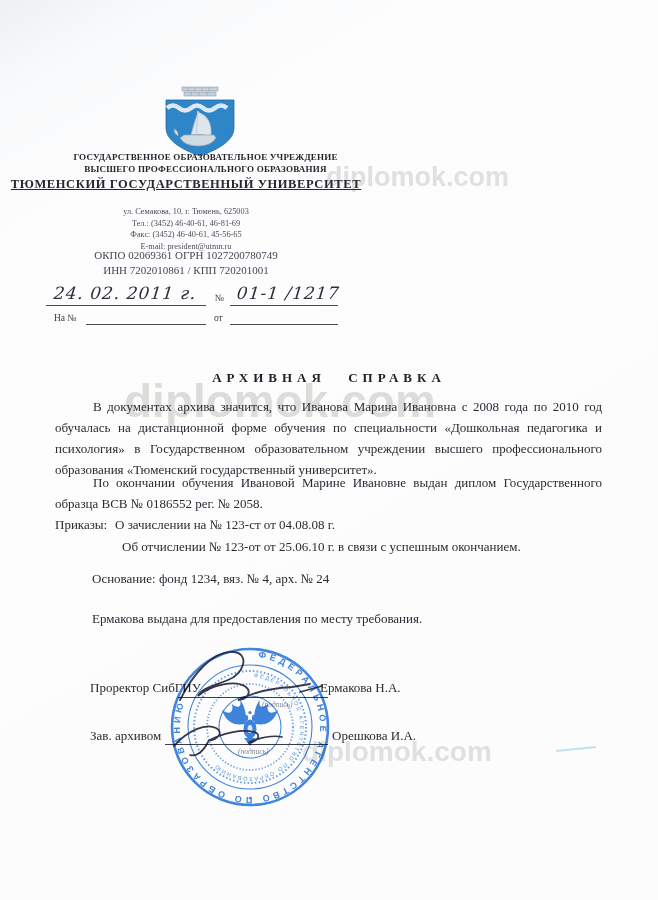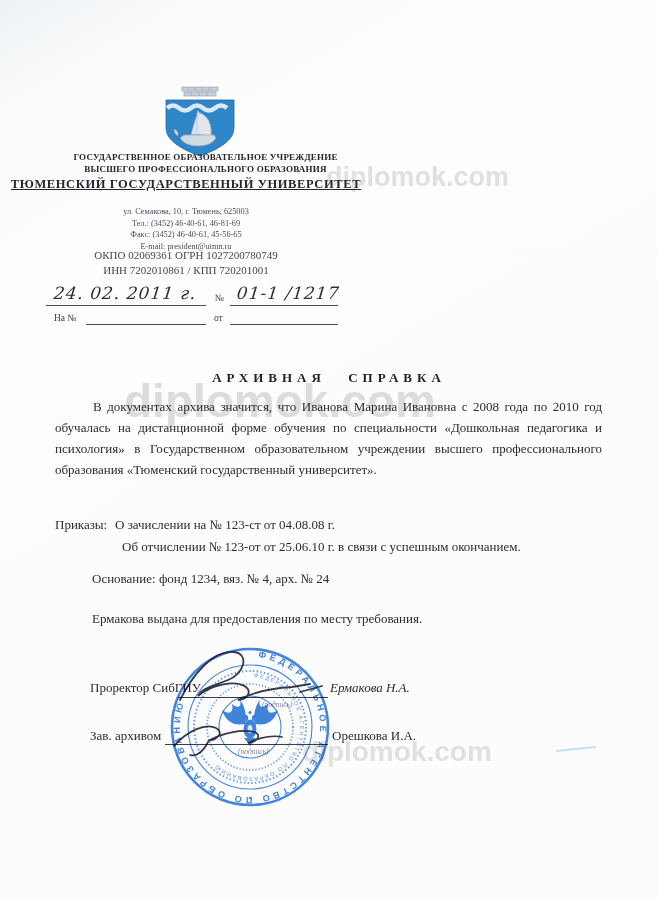--- a/index.html
+++ b/index.html
@@ -106,32 +106,35 @@
   <div class="abs u-line layer" style="left:86px;top:324px;width:120px;"></div>
   <div class="abs small-label layer" style="left:214px;top:313px;">от</div>
   <div class="abs u-line layer" style="left:230px;top:324px;width:108px;"></div>
 
   <div class="abs center doc-title layer">АРХИВНАЯ СПРАВКА</div>
 
   <div class="abs body-text just indent layer" style="left:55px;top:396px;width:547px;">
     <span>В документах архива значится, что </span><span class="b">Иванова Марина Ивановна</span><span> с 2008 года по 2010 год обучалась на дистанционной форме обучения по специальности «Дошкольная педагогика и психология» в Государственном образовательном учреждении высшего профессионального образования «Тюменский государственный университет».</span>
   </div>
 
+  <div class="abs body-text just indent layer" style="left:55px;top:472px;width:547px;">
+    <span>По окончании обучения </span><span class="b">Ивановой Марине Ивановне</span><span> выдан диплом Государственного образца ВСВ № 0186552 рег. № 2058.</span>
+  </div>
 
   <div class="abs body-text b layer" style="left:55px;top:514px;">Приказы:</div>
   <div class="abs body-text layer" style="left:115px;top:514px;">О зачислении на № 123-ст от 04.08.08 г.</div>
   <div class="abs body-text layer" style="left:122px;top:536px;">Об отчислении № 123-от от 25.06.10 г. в связи с успешным окончанием.</div>
 
   <div class="abs body-text layer" style="left:92px;top:568px;">Основание: фонд 1234, вяз. № 4, арх. № 24</div>
   <div class="abs body-text layer" style="left:92px;top:608px;">Ермакова выдана для предоставления по месту требования.</div>
 
   <div class="abs sig-label layer" style="left:90px;top:680px;">Проректор СибГИУ</div>
   <div class="abs rule layer" style="left:178px;top:697px;width:150px;"></div>
   <div class="abs caption layer" style="left:262px;top:700px;">(подпись)</div>
-  <div class="abs sig-label layer" style="left:330px;top:680px;font-style:italic;">Ермакова Н.А.</div>
+  <div class="abs sig-label layer" style="left:320px;top:680px;">Ермакова Н.А.</div>
 
   <div class="abs sig-label layer" style="left:90px;top:728px;">Зав. архивом</div>
   <div class="abs rule layer" style="left:165px;top:744px;width:163px;"></div>
   <div class="abs caption layer" style="left:238px;top:747px;">(подпись)</div>
   <div class="abs sig-label layer" style="left:332px;top:728px;">Орешкова И.А.</div>
 
   <div class="abs artifact"></div>
 
   <svg class="abs overlay" style="left:150px;top:630px;" width="260" height="185" viewBox="0 0 260 185">
     <defs>

